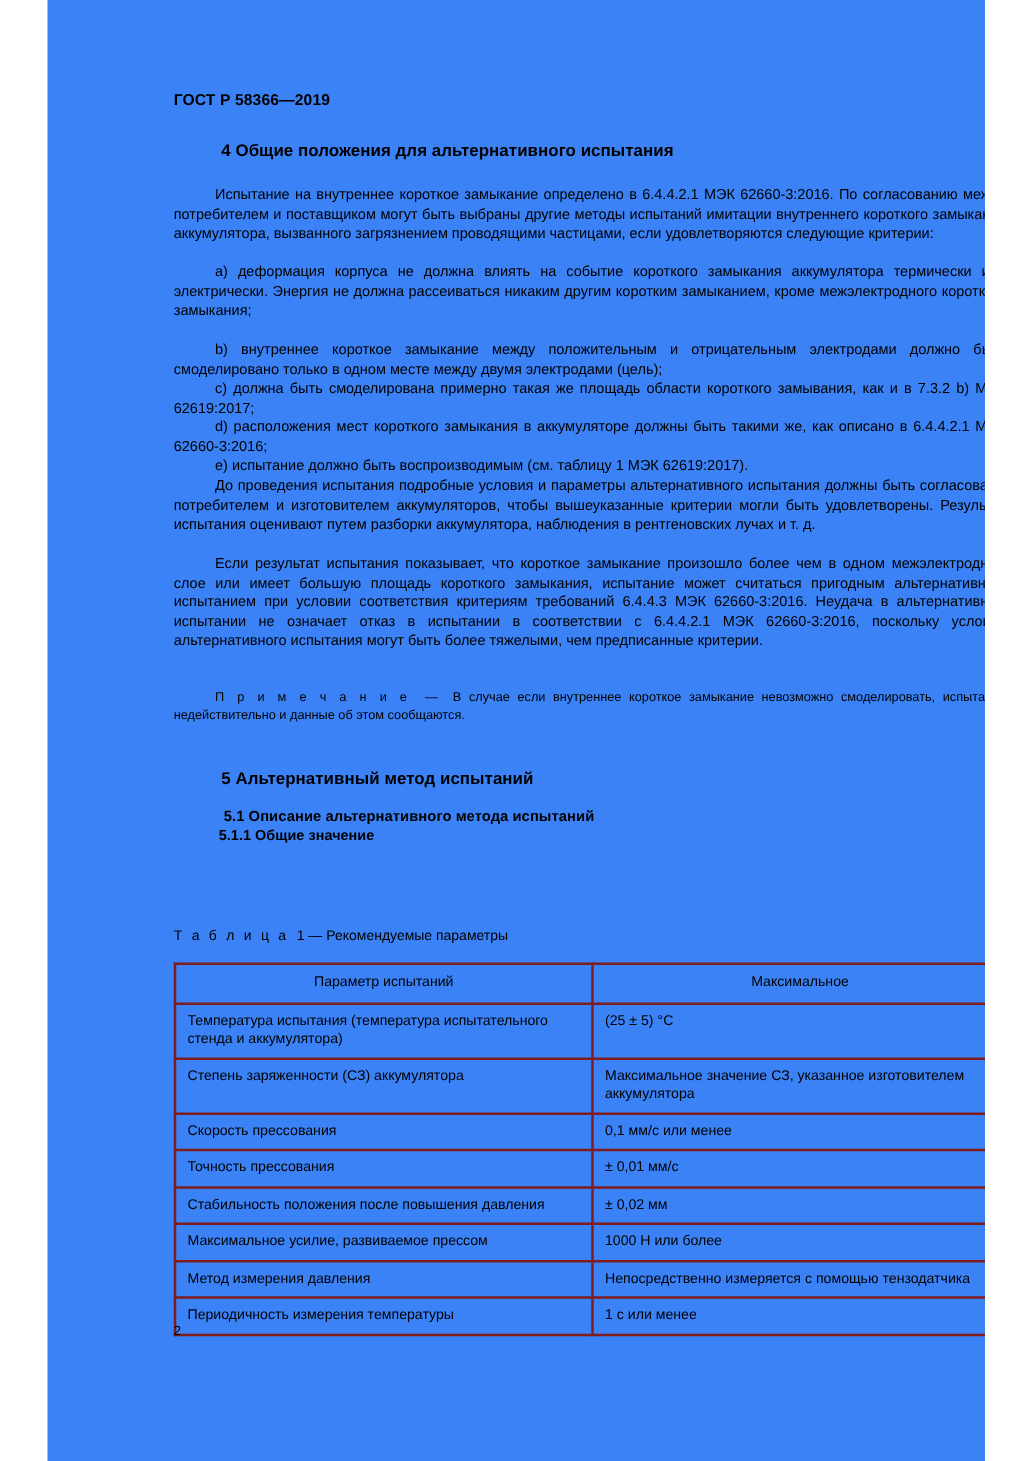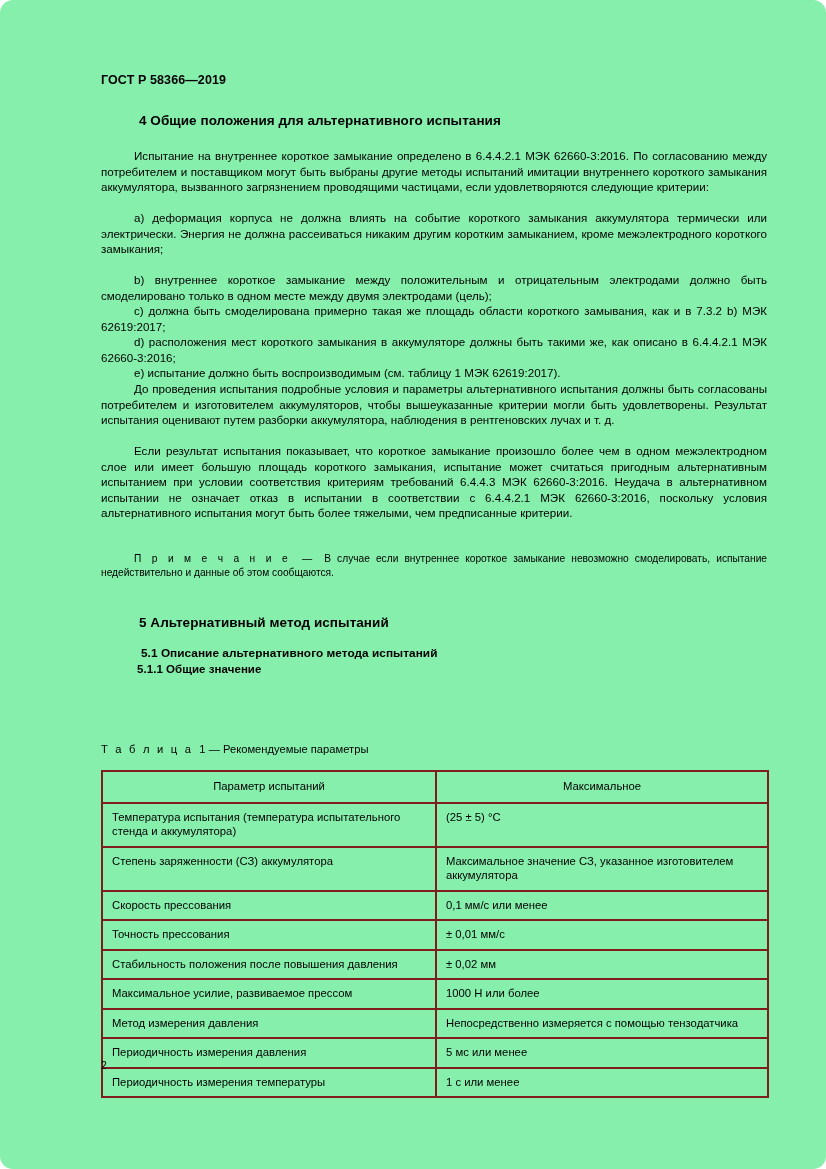--- a/index.html
+++ b/index.html
@@ -7,27 +7,26 @@
     margin: 0;
     padding: 0;
     background: #ffffff;
   }
   body {
     font-family: "Liberation Sans", sans-serif;
     color: #000000;
   }
   .page {
     position: relative;
-    width: 826px;
+    width: 750px;
     height: 1169px;
     margin: 0 auto;
-    background: #86efac;
+    background: #3b82f6;
     overflow: hidden;
     box-sizing: border-box;
-    border-radius: 13px;
   }
 
   
   .doc-header {
     position: absolute;
     left: 101px;
     top: 73px;
     font-size: 12.5px;
     font-weight: bold;
     letter-spacing: 0.1px;
@@ -244,24 +243,20 @@
         </tr>
         <tr>
           <td class="c-param">Максимальное усилие, развиваемое прессом</td>
           <td class="c-rec">1000 Н или более</td>
         </tr>
         <tr>
           <td class="c-param">Метод измерения давления</td>
           <td class="c-rec">Непосредственно измеряется с помощью тензодатчика</td>
         </tr>
         <tr>
-          <td class="c-param">Периодичность измерения давления</td>
-          <td class="c-rec">5 мс или менее</td>
-        </tr>
-        <tr>
           <td class="c-param">Периодичность измерения температуры</td>
           <td class="c-rec">1 с или менее</td>
         </tr>
       </tbody>
     </table>
   </div>
 
   <div class="page-number">2</div>
 
 </div>

